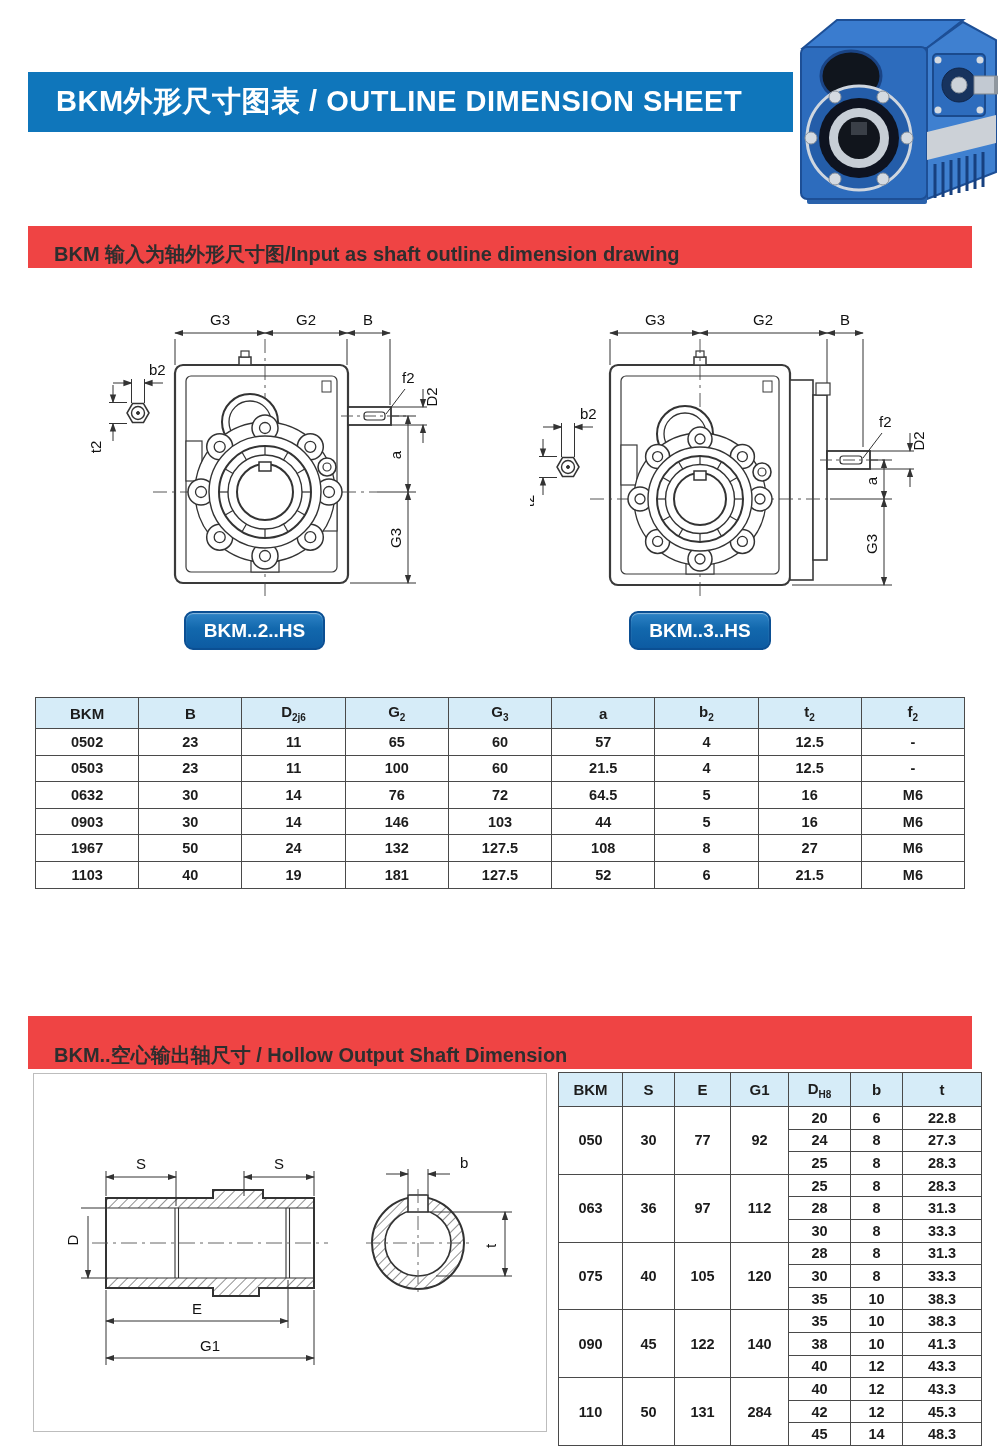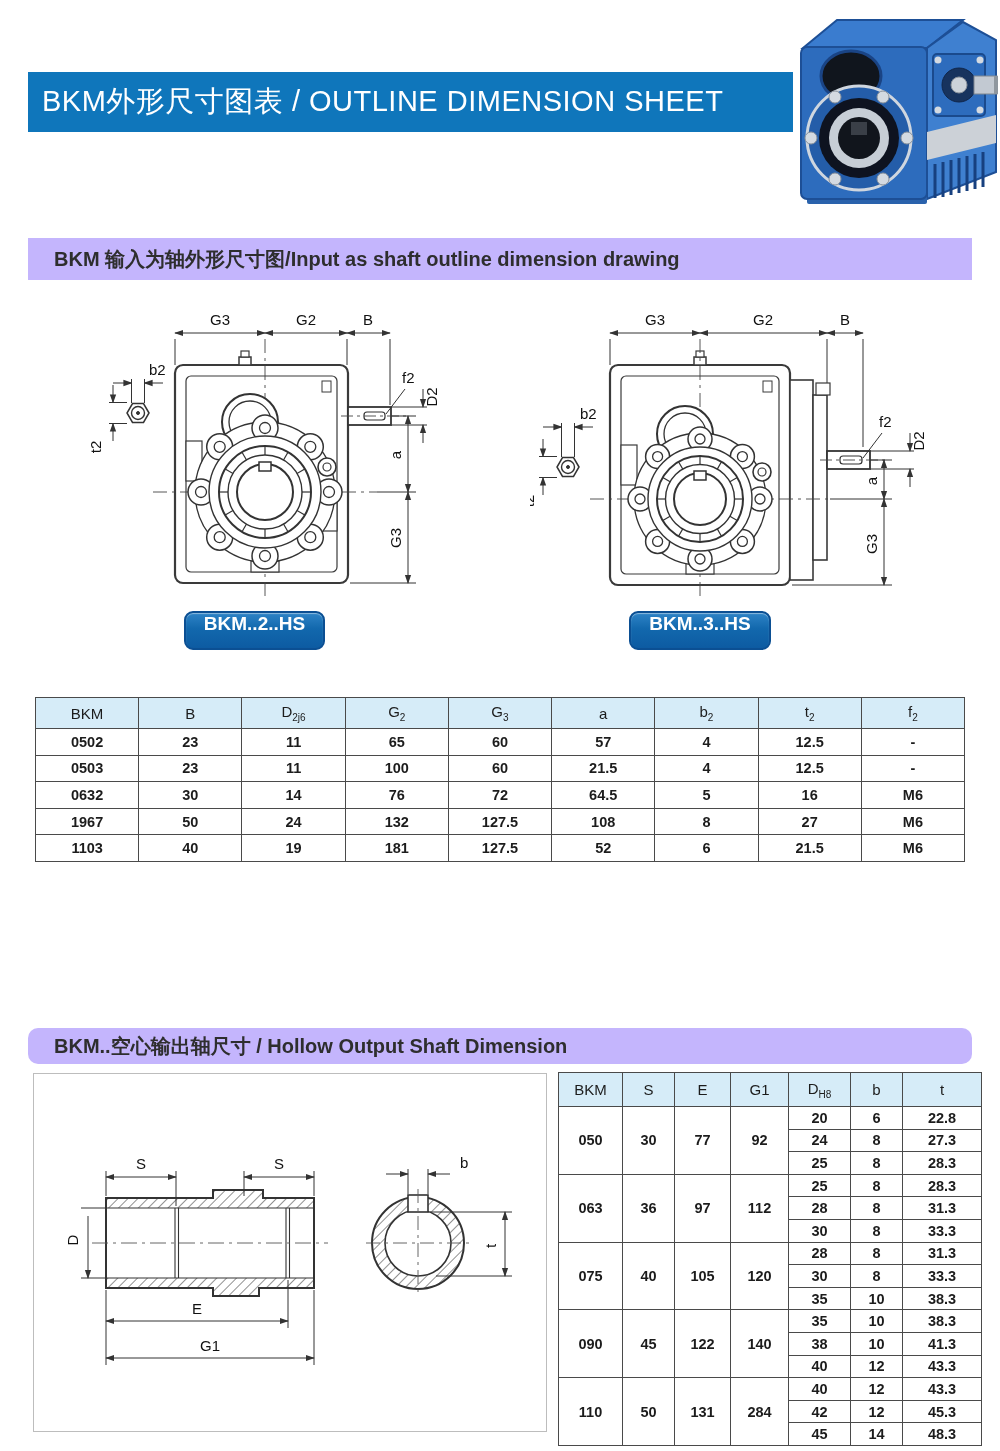--- a/index.html
+++ b/index.html
@@ -1,38 +1,38 @@
 <!DOCTYPE html>
 <html><head>
 <meta charset="utf-8">
 <style>
   html,body{margin:0;padding:0;background:#fff;}
   .page{position:relative;width:1000px;height:1451px;background:#fff;overflow:hidden;
         font-family:"Liberation Sans",sans-serif;color:#222;}
   .header-bar{position:absolute;left:28px;top:72px;width:807px;height:60px;background:#0f76bb;
               display:flex;align-items:center;}
-  .header-bar .title{color:#fff;font-size:29px;font-weight:normal;padding-left:14px;letter-spacing:.5px;white-space:nowrap;}
+  .header-bar .title{color:#fff;font-size:29px;font-weight:bold;padding-left:28px;letter-spacing:.5px;white-space:nowrap;}
   .photo{position:absolute;left:793px;top:2px;width:207px;height:206px;background:#fff;}
-  .band{position:absolute;left:28px;width:944px;background:#c4b5fd;display:flex;align-items:center;margin-top:12px;}
+  .band{position:absolute;left:28px;width:944px;background:#ef4444;display:flex;align-items:flex-end;}
   .band .btxt{font-size:20px;font-weight:bold;color:#2e2e2e;padding-left:26px;white-space:nowrap;}
   .band1{top:226px;height:42px;}
-  .band2{top:1016px;height:36px;border-radius:10px;}
+  .band2{top:1016px;height:53px;}
   .dwg{position:absolute;}
   .cap-btn{position:absolute;top:611px;height:35px;border-radius:9px;border:2px solid #0b4f93;
            background:linear-gradient(180deg,#2e83c6 0%,#1268ad 45%,#0d5ba2 100%);
-           color:#fff;font-size:19px;font-weight:bold;display:flex;justify-content:center;
+           color:#fff;font-size:19px;font-weight:bold;display:flex;align-items:center;justify-content:center;
            box-shadow:inset 0 1px 1px rgba(255,255,255,.45);}
   .btn-l{left:184px;width:137px;}
   .btn-r{left:629px;width:138px;}
   table{border-collapse:collapse;table-layout:fixed;background:#fff;}
   .t1{position:absolute;left:35px;top:697px;width:930px;}
   .t2{position:absolute;left:558px;top:1072px;width:423px;}
   th,td{border:1px solid #4a4a4a;text-align:center;vertical-align:middle;color:#1c1c1c;
         padding:0;overflow:hidden;}
-  th{background:#d6ecf8;font-size:15px;font-weight:normal;}
+  th{background:#d6ecf8;font-size:15px;font-weight:bold;}
   td{font-size:14.5px;font-weight:bold;}
   .t1 th{height:30px;}
   .t1 td{height:25.6px;}
   .t2 th{height:33px;}
   .t2 td{height:21.6px;font-size:14.5px;}
   sub{font-size:10px;}
   .hollow-box{position:absolute;left:33px;top:1073px;width:512px;height:357px;border:1px solid #bdbdbd;background:#fff;}
   svg text{font-family:"Liberation Sans",sans-serif;fill:#111;font-size:15px;}
 </style>
 </head>
@@ -370,20 +370,31 @@
           <td>12.5</td>
           <td>-</td>
         </tr>
         <tr>
           <td>0632</td>
           <td>30</td>
           <td>14</td>
           <td>76</td>
           <td>72</td>
           <td>64.5</td>
+          <td>5</td>
+          <td>16</td>
+          <td>M6</td>
+        </tr>
+        <tr>
+          <td>0903</td>
+          <td>30</td>
+          <td>14</td>
+          <td>146</td>
+          <td>103</td>
+          <td>44</td>
           <td>5</td>
           <td>16</td>
           <td>M6</td>
         </tr>
         <tr>
           <td>1967</td>
           <td>50</td>
           <td>24</td>
           <td>132</td>
           <td>127.5</td>

